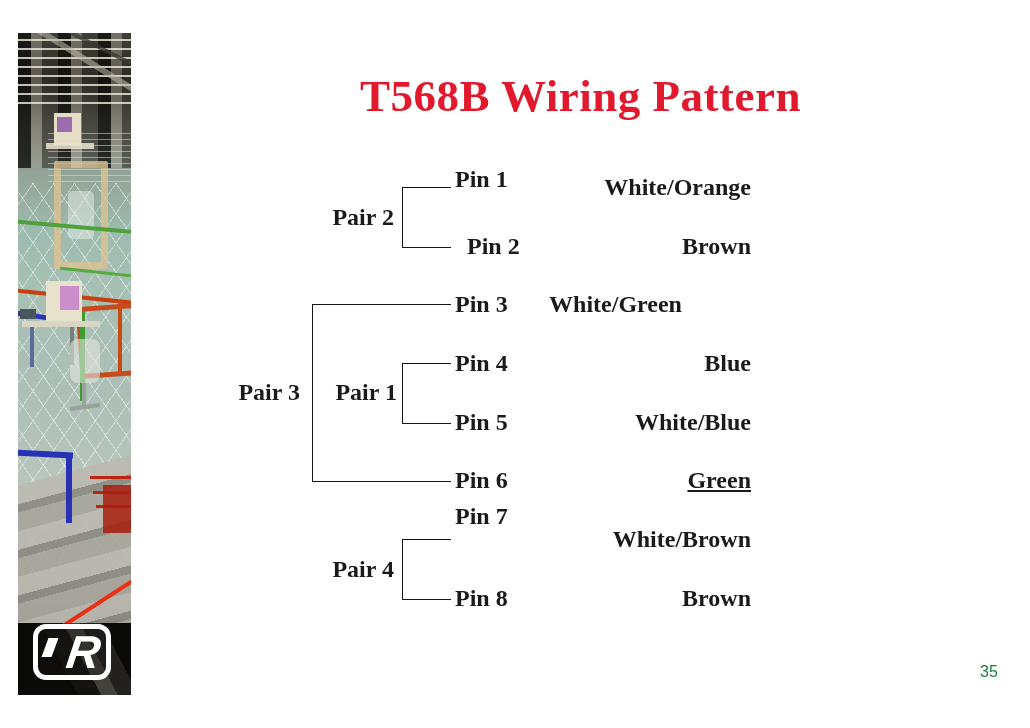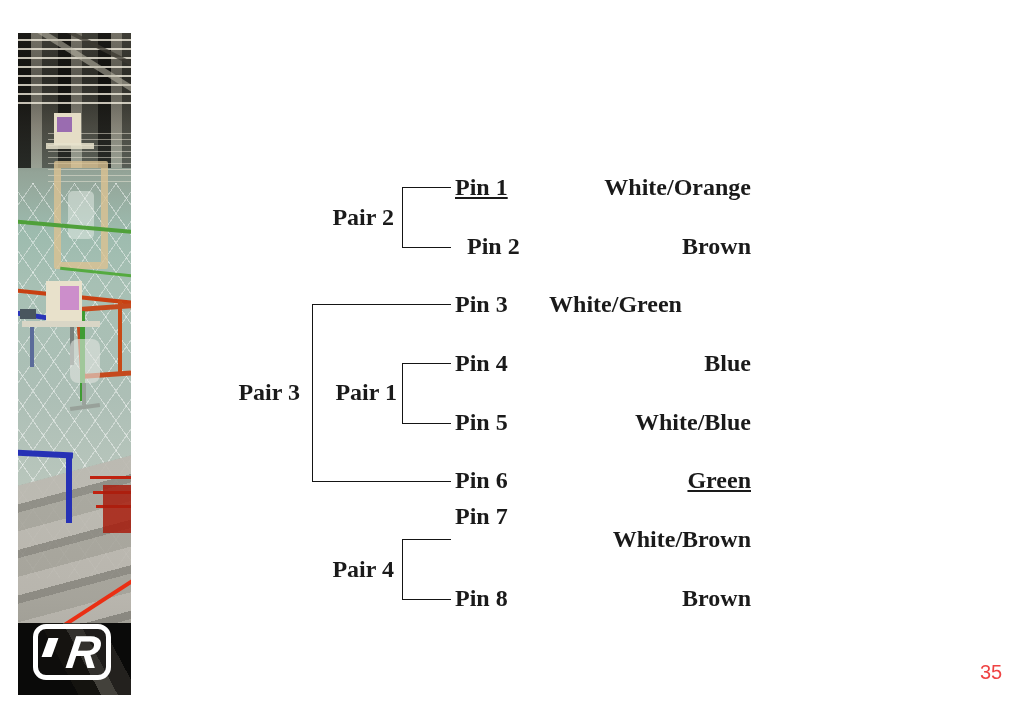--- a/index.html
+++ b/index.html
@@ -13,21 +13,21 @@
          color:var(--title-red,#e2192d);}
   .pin{position:absolute;left:455px;width:90px;font-weight:bold;font-size:24px;
        line-height:28px;color:var(--text-black,#1a1a1a);}
   .wcolor{position:absolute;left:480px;width:271px;text-align:right;font-weight:bold;
        font-size:24px;line-height:28px;color:var(--text-black,#1a1a1a);}
   .pair{position:absolute;text-align:right;font-weight:bold;font-size:24px;
        line-height:28px;color:var(--text-black,#1a1a1a);}
   .bracket{position:absolute;border-left:1px solid #151515;border-top:1px solid #151515;
        border-bottom:1px solid #151515;}
   .pagenum{position:absolute;left:980px;top:662px;width:40px;
-       font-family:"Liberation Sans",sans-serif;font-size:20px;line-height:20px;color:#ef4444;}
+       font-family:"Liberation Sans",sans-serif;font-size:16px;line-height:20px;color:#15803d;}
 
   
   .strip{position:absolute;left:18px;top:33px;width:113px;height:662px;overflow:hidden;
          background:linear-gradient(180deg,
            #57554c 0%,#2e2d28 7%,#6f6e64 14%,#93a397 21%,#9dbbae 30%,
            #a7c0b4 38%,#adbfb6 55%,#bac7bd 70%,#aaa9a1 78%,#8f8d86 85%,
            #474540 91%,#121211 96%,#0c0c0b 100%);}
   .logo{position:absolute;left:15px;top:591px;width:78px;height:56px;border:5px solid #fff;
         border-radius:13px;background:rgba(22,21,19,.35);box-sizing:border-box;}
   .logo .wedge{position:absolute;left:7px;top:9px;width:10px;height:19px;background:#fff;
@@ -84,34 +84,35 @@
     <div class="a" style="left:85px;top:452px;width:35px;height:48px;background:#a81d0e;opacity:.85;"></div>
     <div class="a" style="left:-15px;top:578px;width:160px;height:4px;background:#ea2f14;transform:rotate(-33deg);"></div>
     <div class="a" style="left:0;top:590px;width:113px;height:72px;background:linear-gradient(62deg,#0a0a09 40%,#14130f 40% 55%,#43413b 55% 66%,#23211e 66% 80%,#0a0a09 80%);"></div>
 
     <div class="logo">
       <div class="wedge"></div>
       <div class="rletter">R</div>
     </div>
   </div>
 
+  <div class="title">T568B Wiring Pattern</div>
 
   <div>
 
     <div class="bracket" style="left:402px;top:187px;width:48px;height:59px;"></div>
     <div class="bracket" style="left:312px;top:304px;width:138px;height:176px;"></div>
     <div class="bracket" style="left:402px;top:363px;width:48px;height:59px;"></div>
     <div class="bracket" style="left:402px;top:539px;width:48px;height:59px;"></div>
 
     <div class="pair" style="left:254px;top:203px;width:140px;">Pair 2</div>
     <div class="pair" style="left:160px;top:378px;width:140px;">Pair 3</div>
     <div class="pair" style="left:257px;top:378px;width:140px;">Pair 1</div>
     <div class="pair" style="left:254px;top:555px;width:140px;">Pair 4</div>
 
-    <div class="pin" style="top:173px;text-decoration:underline;">Pin 1</div>
+    <div class="pin" style="top:165px;">Pin 1</div>
     <div class="pin" style="top:232px;margin-left:12px;">Pin 2</div>
     <div class="pin" style="top:290px;">Pin 3</div>
     <div class="pin" style="top:349px;">Pin 4</div>
     <div class="pin" style="top:408px;">Pin 5</div>
     <div class="pin" style="top:466px;">Pin 6</div>
     <div class="pin" style="top:502px;">Pin 7</div>
     <div class="pin" style="top:584px;">Pin 8</div>
 
     <div class="wcolor" style="top:173px;">White/Orange</div>
     <div class="wcolor" style="top:232px;">Brown</div>

